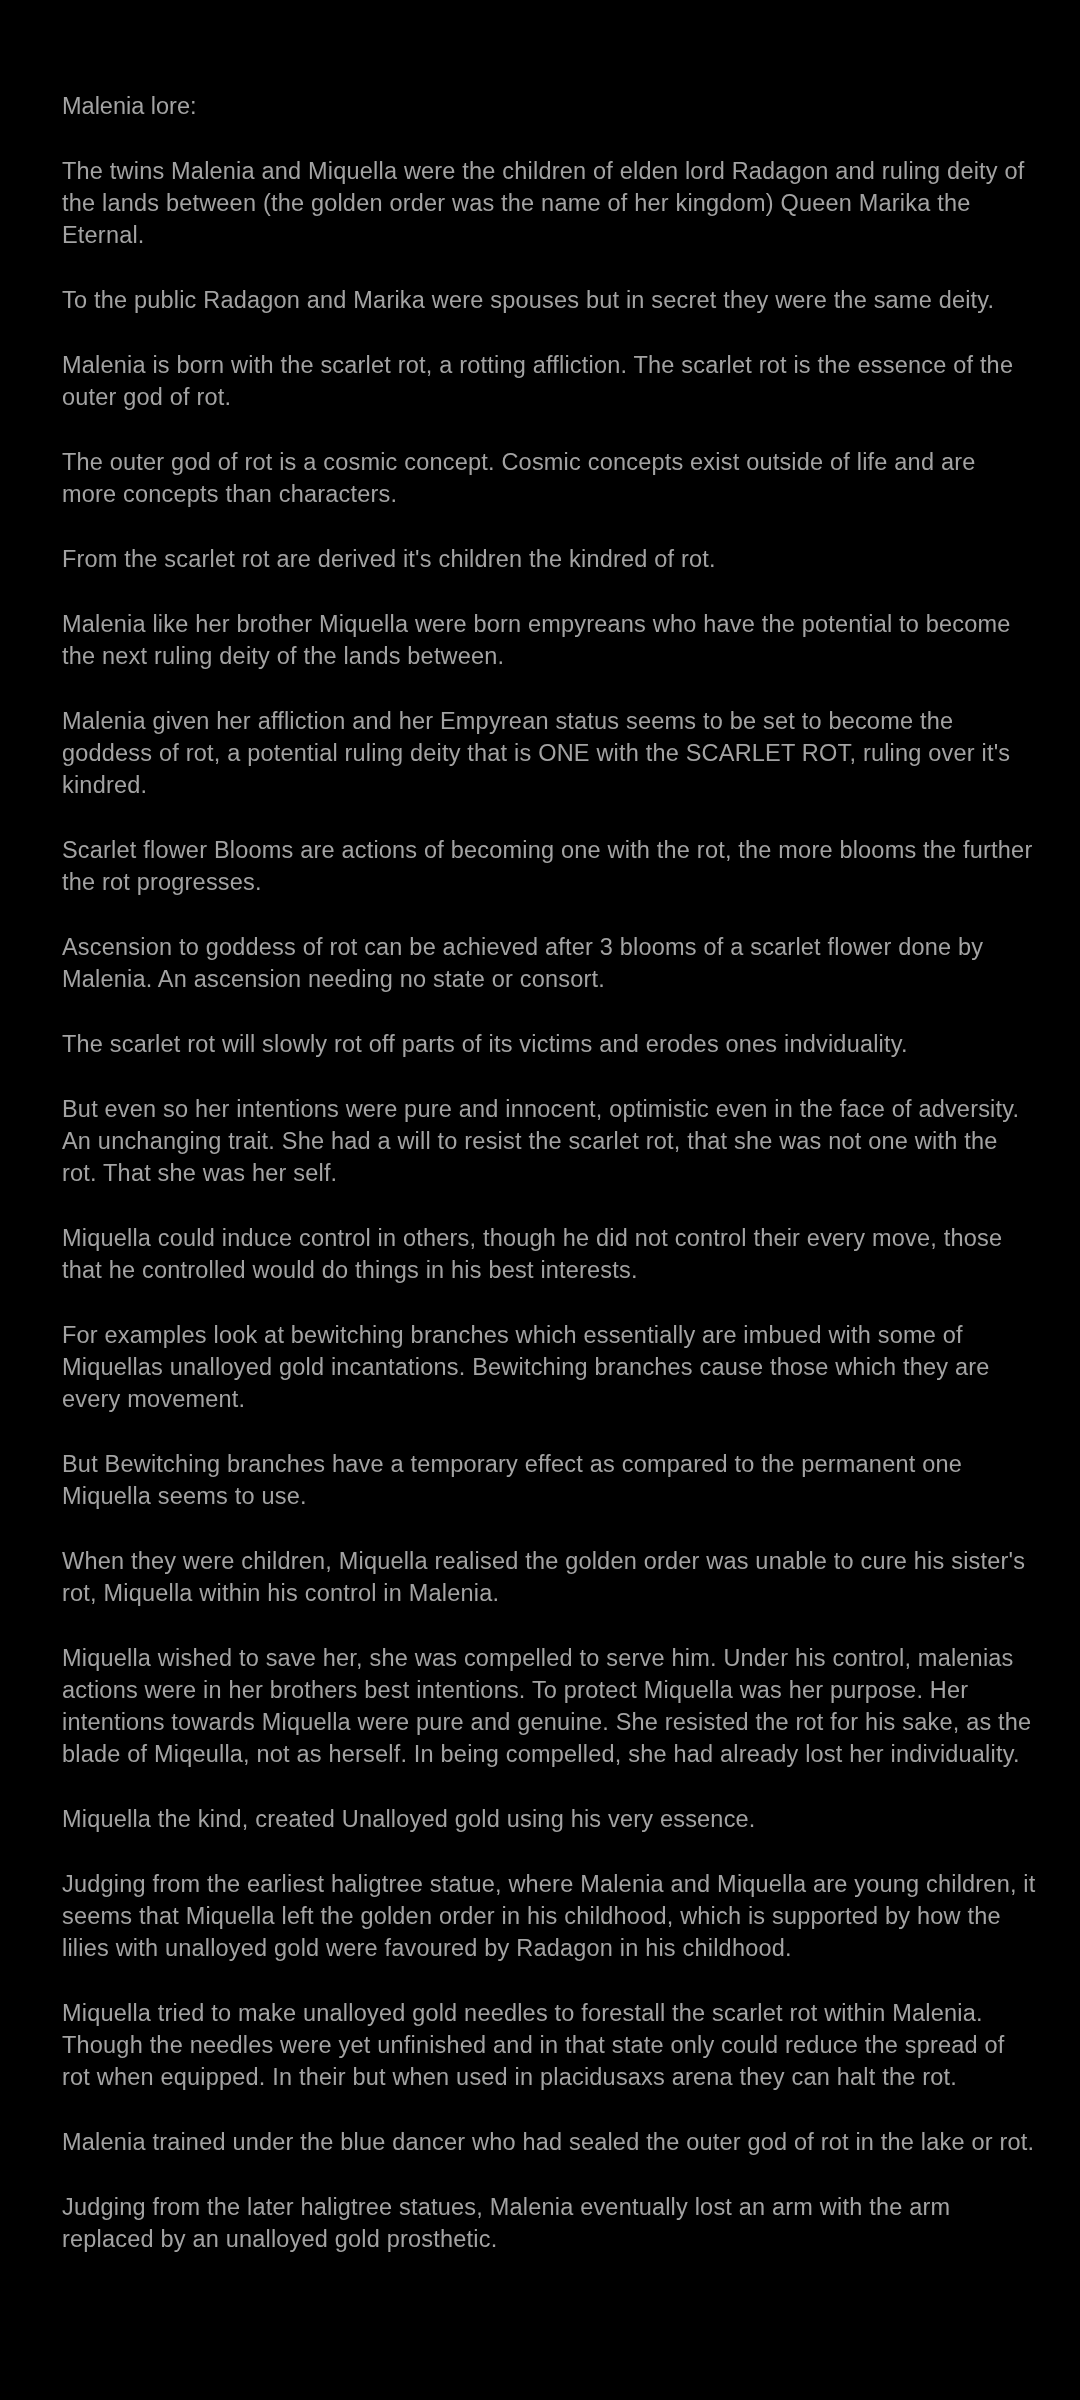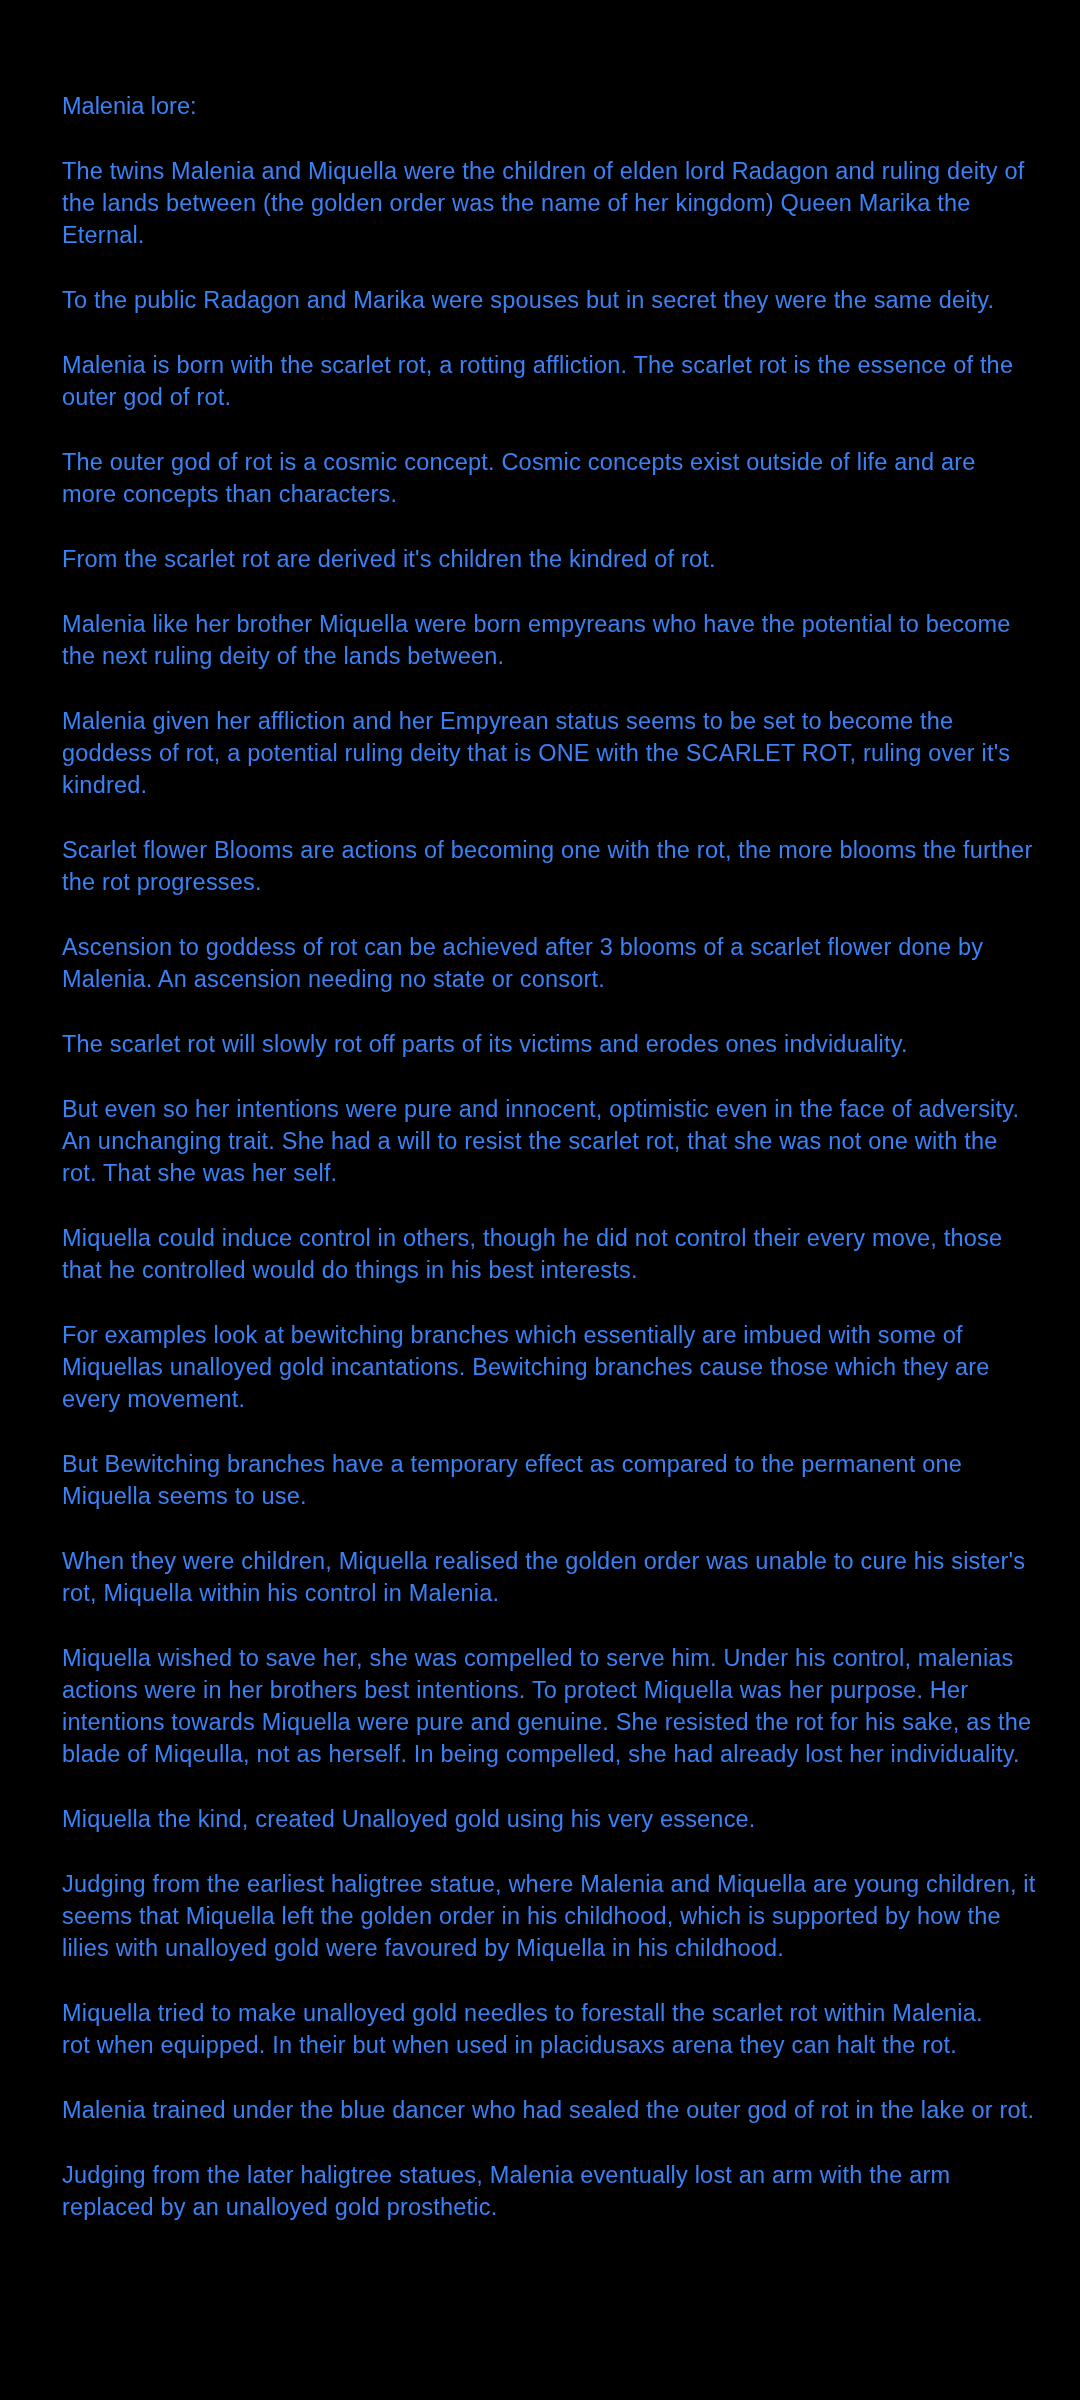--- a/index.html
+++ b/index.html
@@ -12,21 +12,21 @@
     height: 2400px;
     overflow: hidden;
     font-family: "Liberation Sans", "DejaVu Sans", sans-serif;
   }
   .document {
     box-sizing: border-box;
     width: 1080px;
     height: 2400px;
     padding: 90px 64px 0 62px;
     background: #000000;
-    color: #3b82f6;
+    color: #a3a3a3;
   }
   .doc-title {
     font-size: 23.5px;
     font-weight: 400;
     line-height: 32px;
     margin: 0 0 33px 0;
     white-space: pre;
   }
   .paragraph {
     margin: 0 9px 33px 0;
@@ -112,24 +112,25 @@
         <span class="text-line">actions were in her brothers best intentions. To protect Miquella was her purpose. Her</span>
         <span class="text-line">intentions towards Miquella were pure and genuine. She resisted the rot for his sake, as the</span>
         <span class="text-line">blade of Miqeulla, not as herself. In being compelled, she had already lost her individuality.</span>
       </p>
       <p class="paragraph">
         <span class="text-line">Miquella the kind, created Unalloyed gold using his very essence.</span>
       </p>
       <p class="paragraph">
         <span class="text-line">Judging from the earliest haligtree statue, where Malenia and Miquella are young children, it</span>
         <span class="text-line">seems that Miquella left the golden order in his childhood, which is supported by how the</span>
-        <span class="text-line">lilies with unalloyed gold were favoured by Miquella in his childhood.</span>
+        <span class="text-line">lilies with unalloyed gold were favoured by Radagon in his childhood.</span>
       </p>
       <p class="paragraph">
         <span class="text-line">Miquella tried to make unalloyed gold needles to forestall the scarlet rot within Malenia.</span>
+        <span class="text-line">Though the needles were yet unfinished and in that state only could reduce the spread of</span>
         <span class="text-line">rot when equipped. In their but when used in placidusaxs arena they can halt the rot.</span>
       </p>
       <p class="paragraph">
         <span class="text-line">Malenia trained under the blue dancer who had sealed the outer god of rot in the lake or rot.</span>
       </p>
       <p class="paragraph">
         <span class="text-line">Judging from the later haligtree statues, Malenia eventually lost an arm with the arm</span>
         <span class="text-line">replaced by an unalloyed gold prosthetic.</span>
       </p>
     </div>

